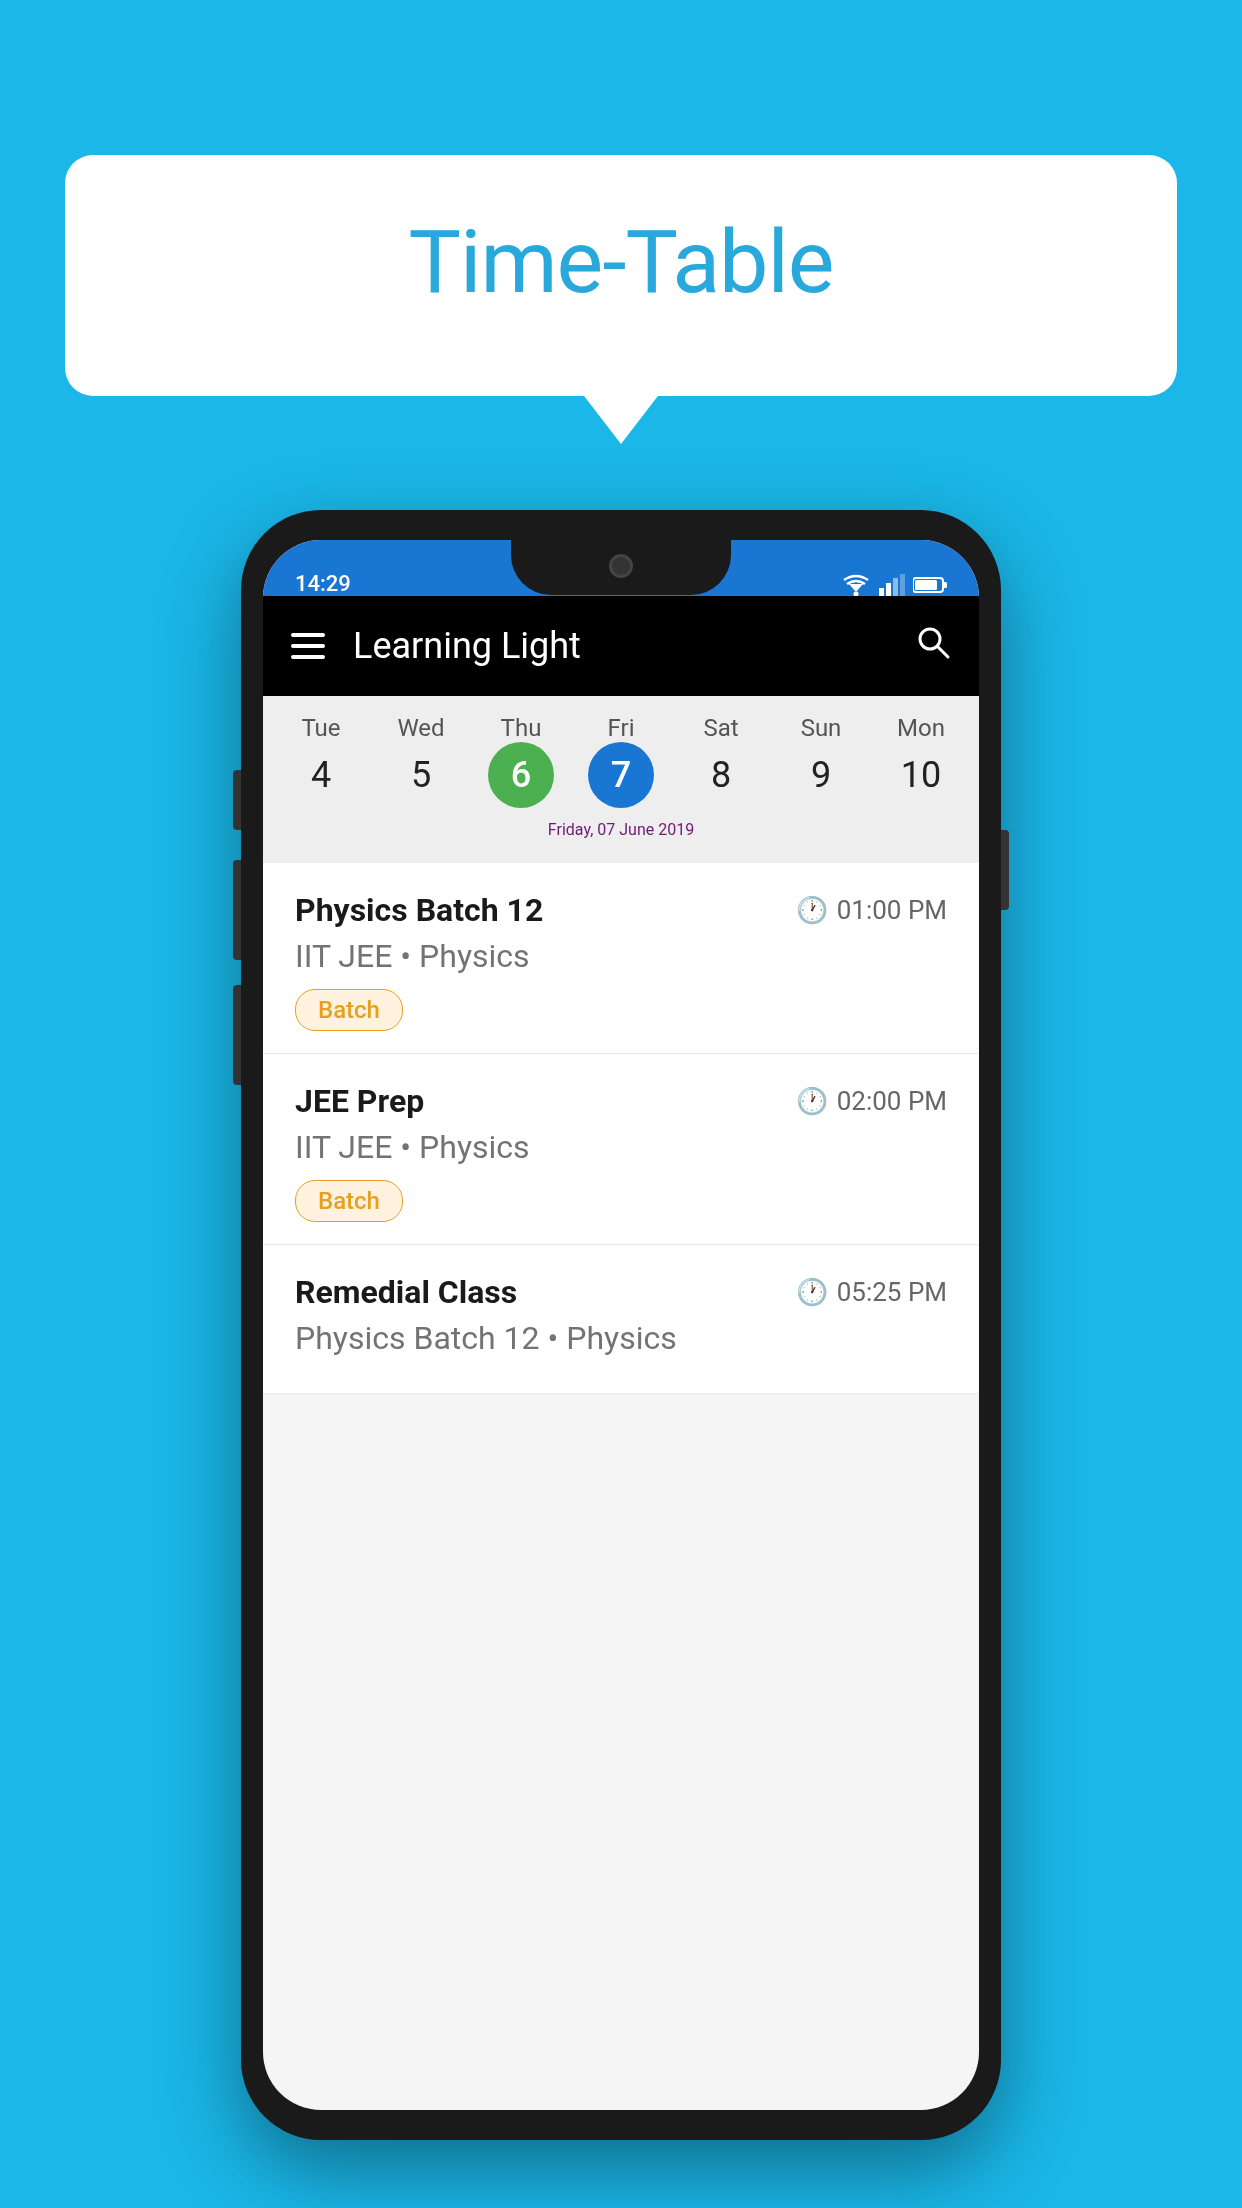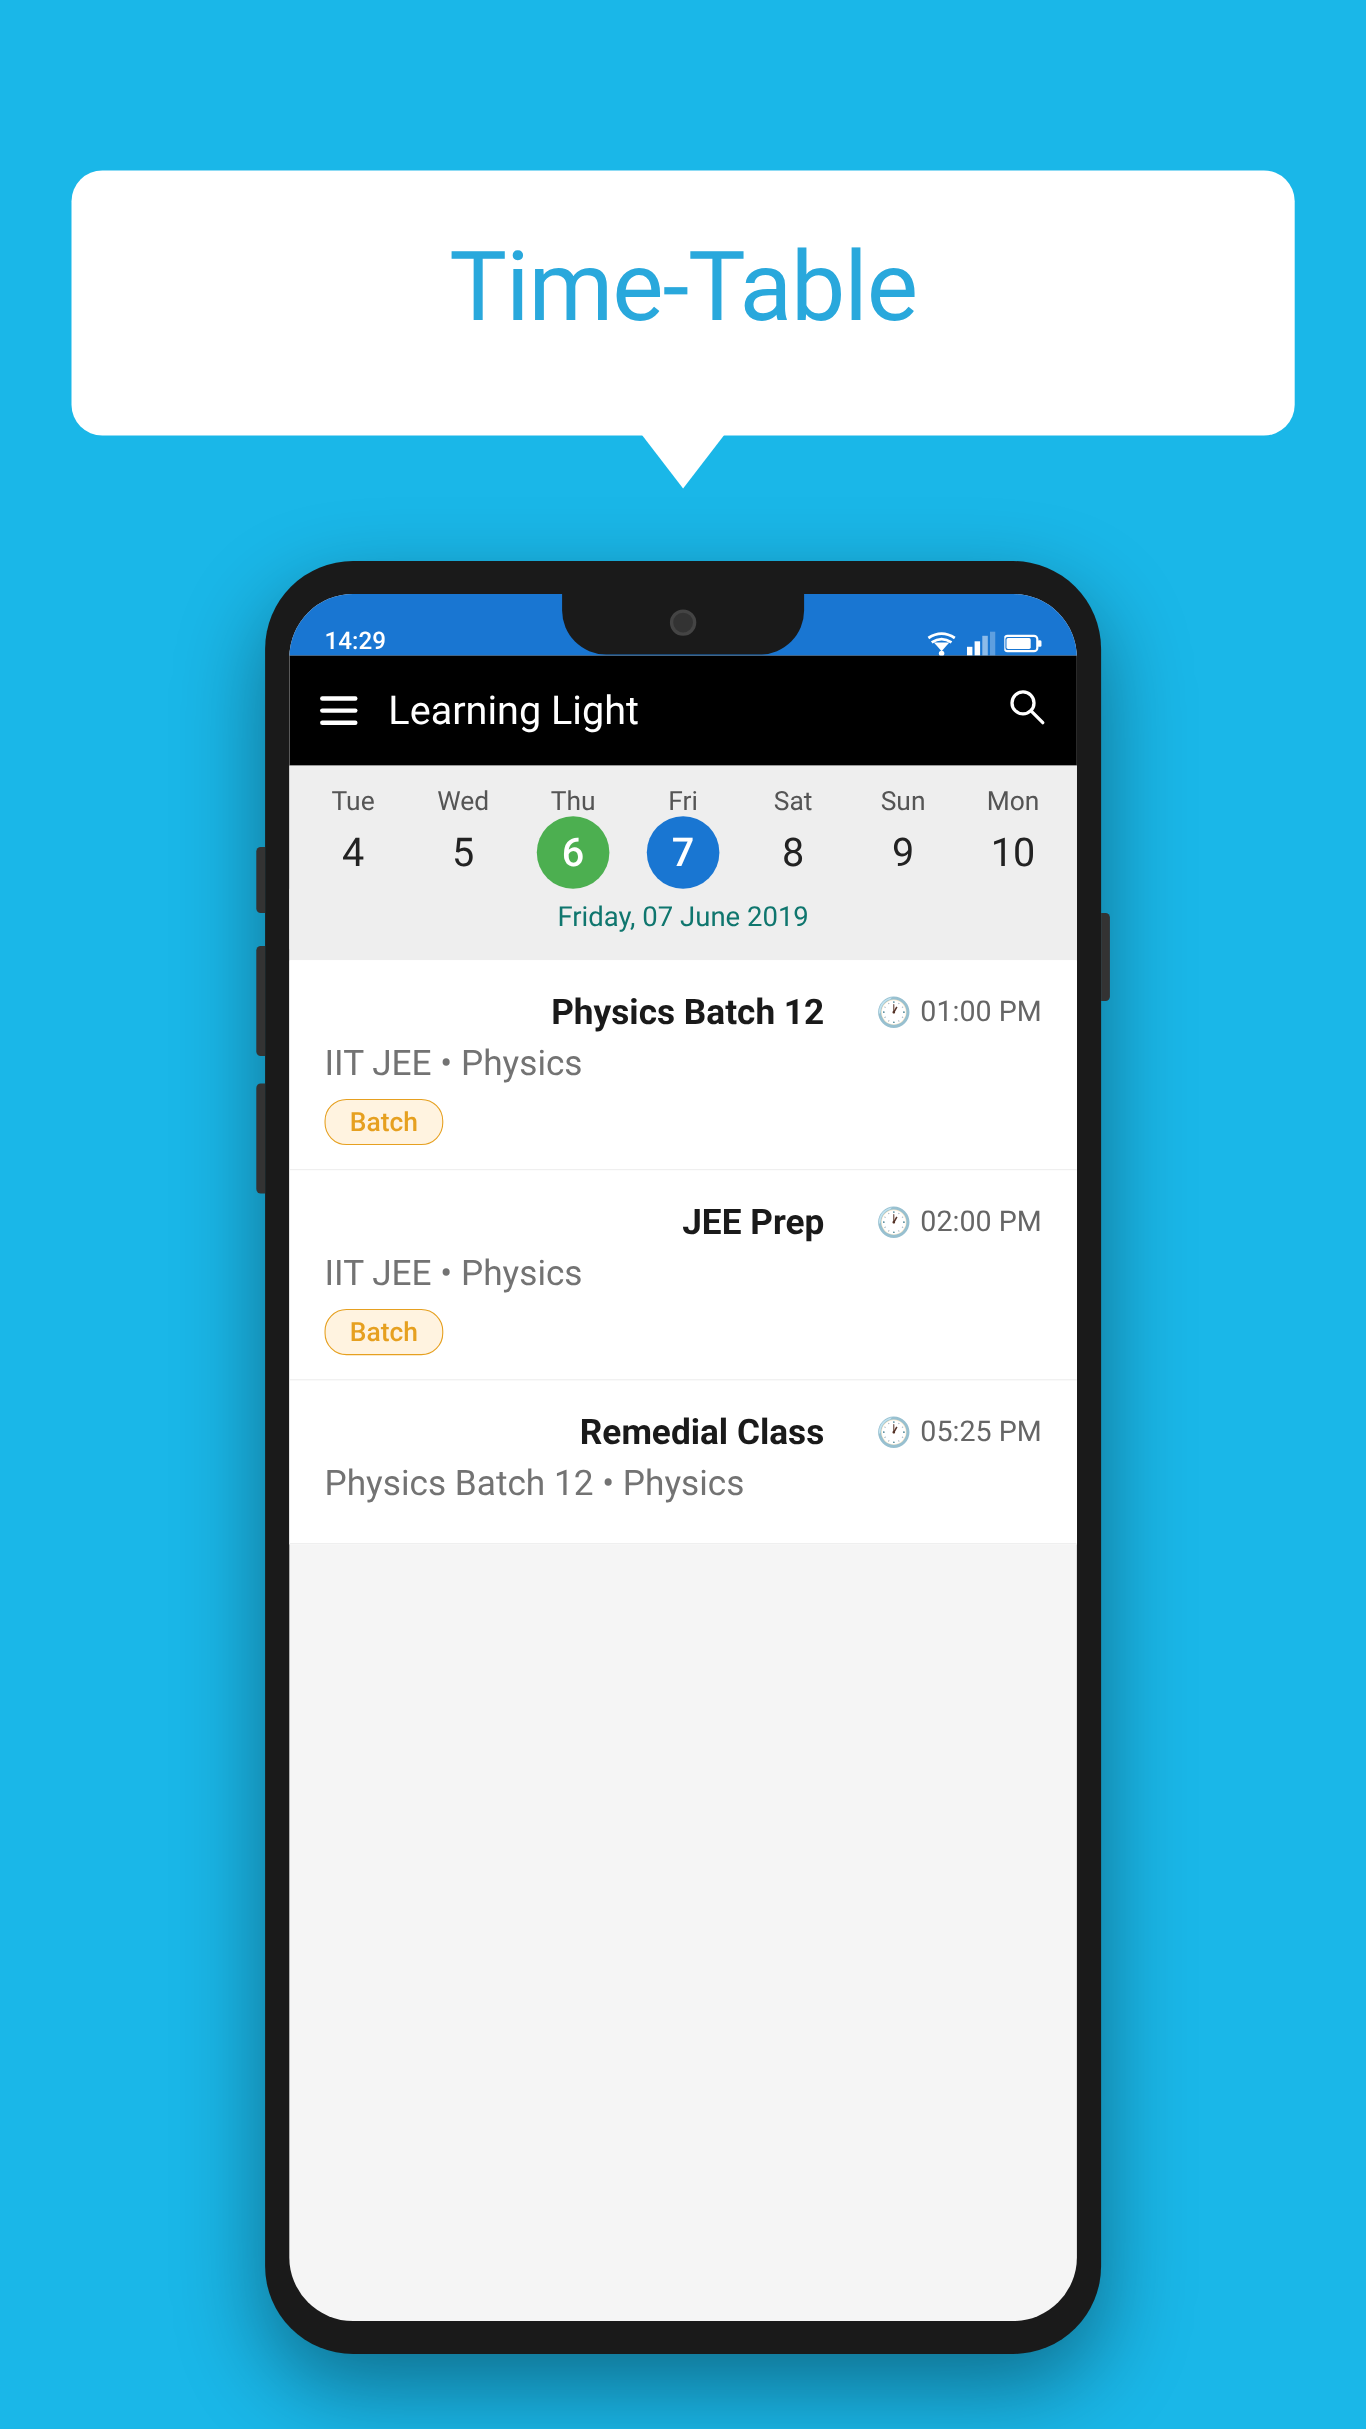--- a/index.html
+++ b/index.html
@@ -256,42 +256,42 @@
     }
 
     .day-num.selected {
       background: #1976d2;
       color: white;
       font-weight: 500;
     }
 
     .selected-date-label {
       text-align: center;
-      font-size: 25px;
-      color: #0f766e;
+      font-size: 16px;
+      color: #701a75;
       padding: 12px 12px 14px;
       background: #eeeeee;
     }
 
     
     .class-list {
       background: white;
       flex: 1;
       overflow: hidden;
     }
 
     .class-item {
       background: white;
       padding: 28px 32px 22px;
       border-bottom: 1px solid #e8e8e8;
     }
 
     .class-item-top {
       display: flex;
-      justify-content: flex-end;
+      justify-content: space-between;
       align-items: center;
       margin-bottom: 8px;
       gap: 47px;
     }
 
     .class-name {
       font-size: 32px;
       font-weight: 700;
       color: #1a1a1a;
     }

